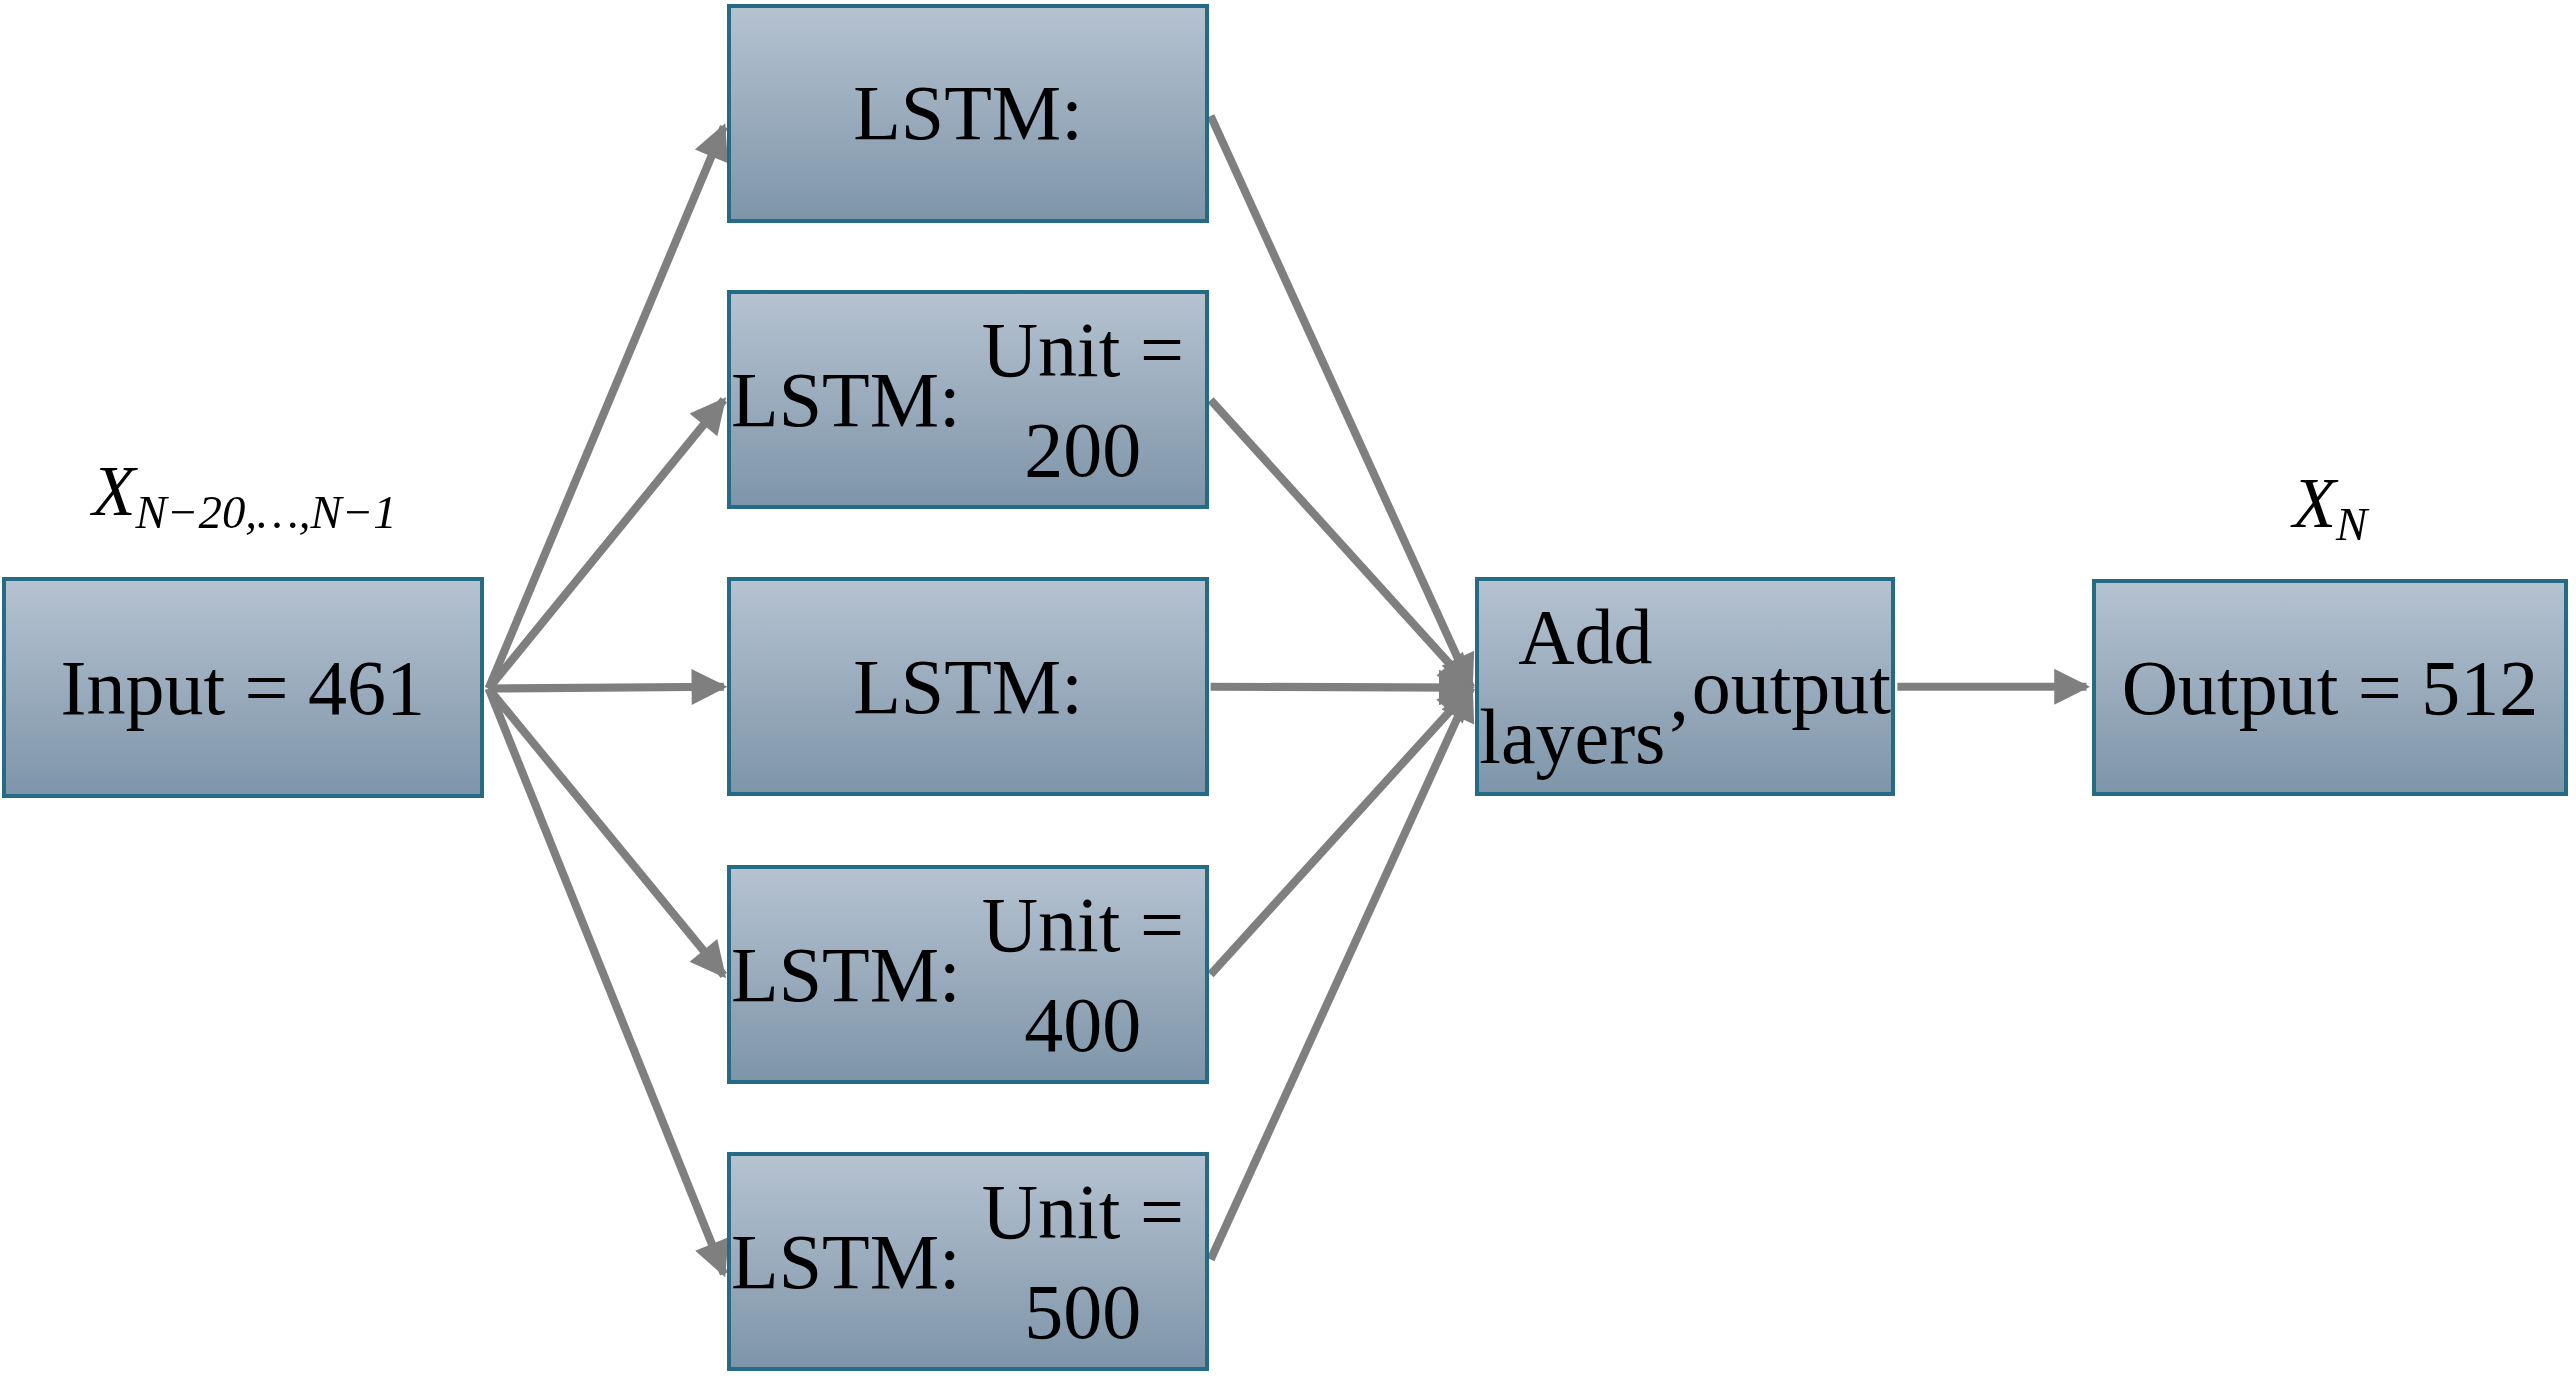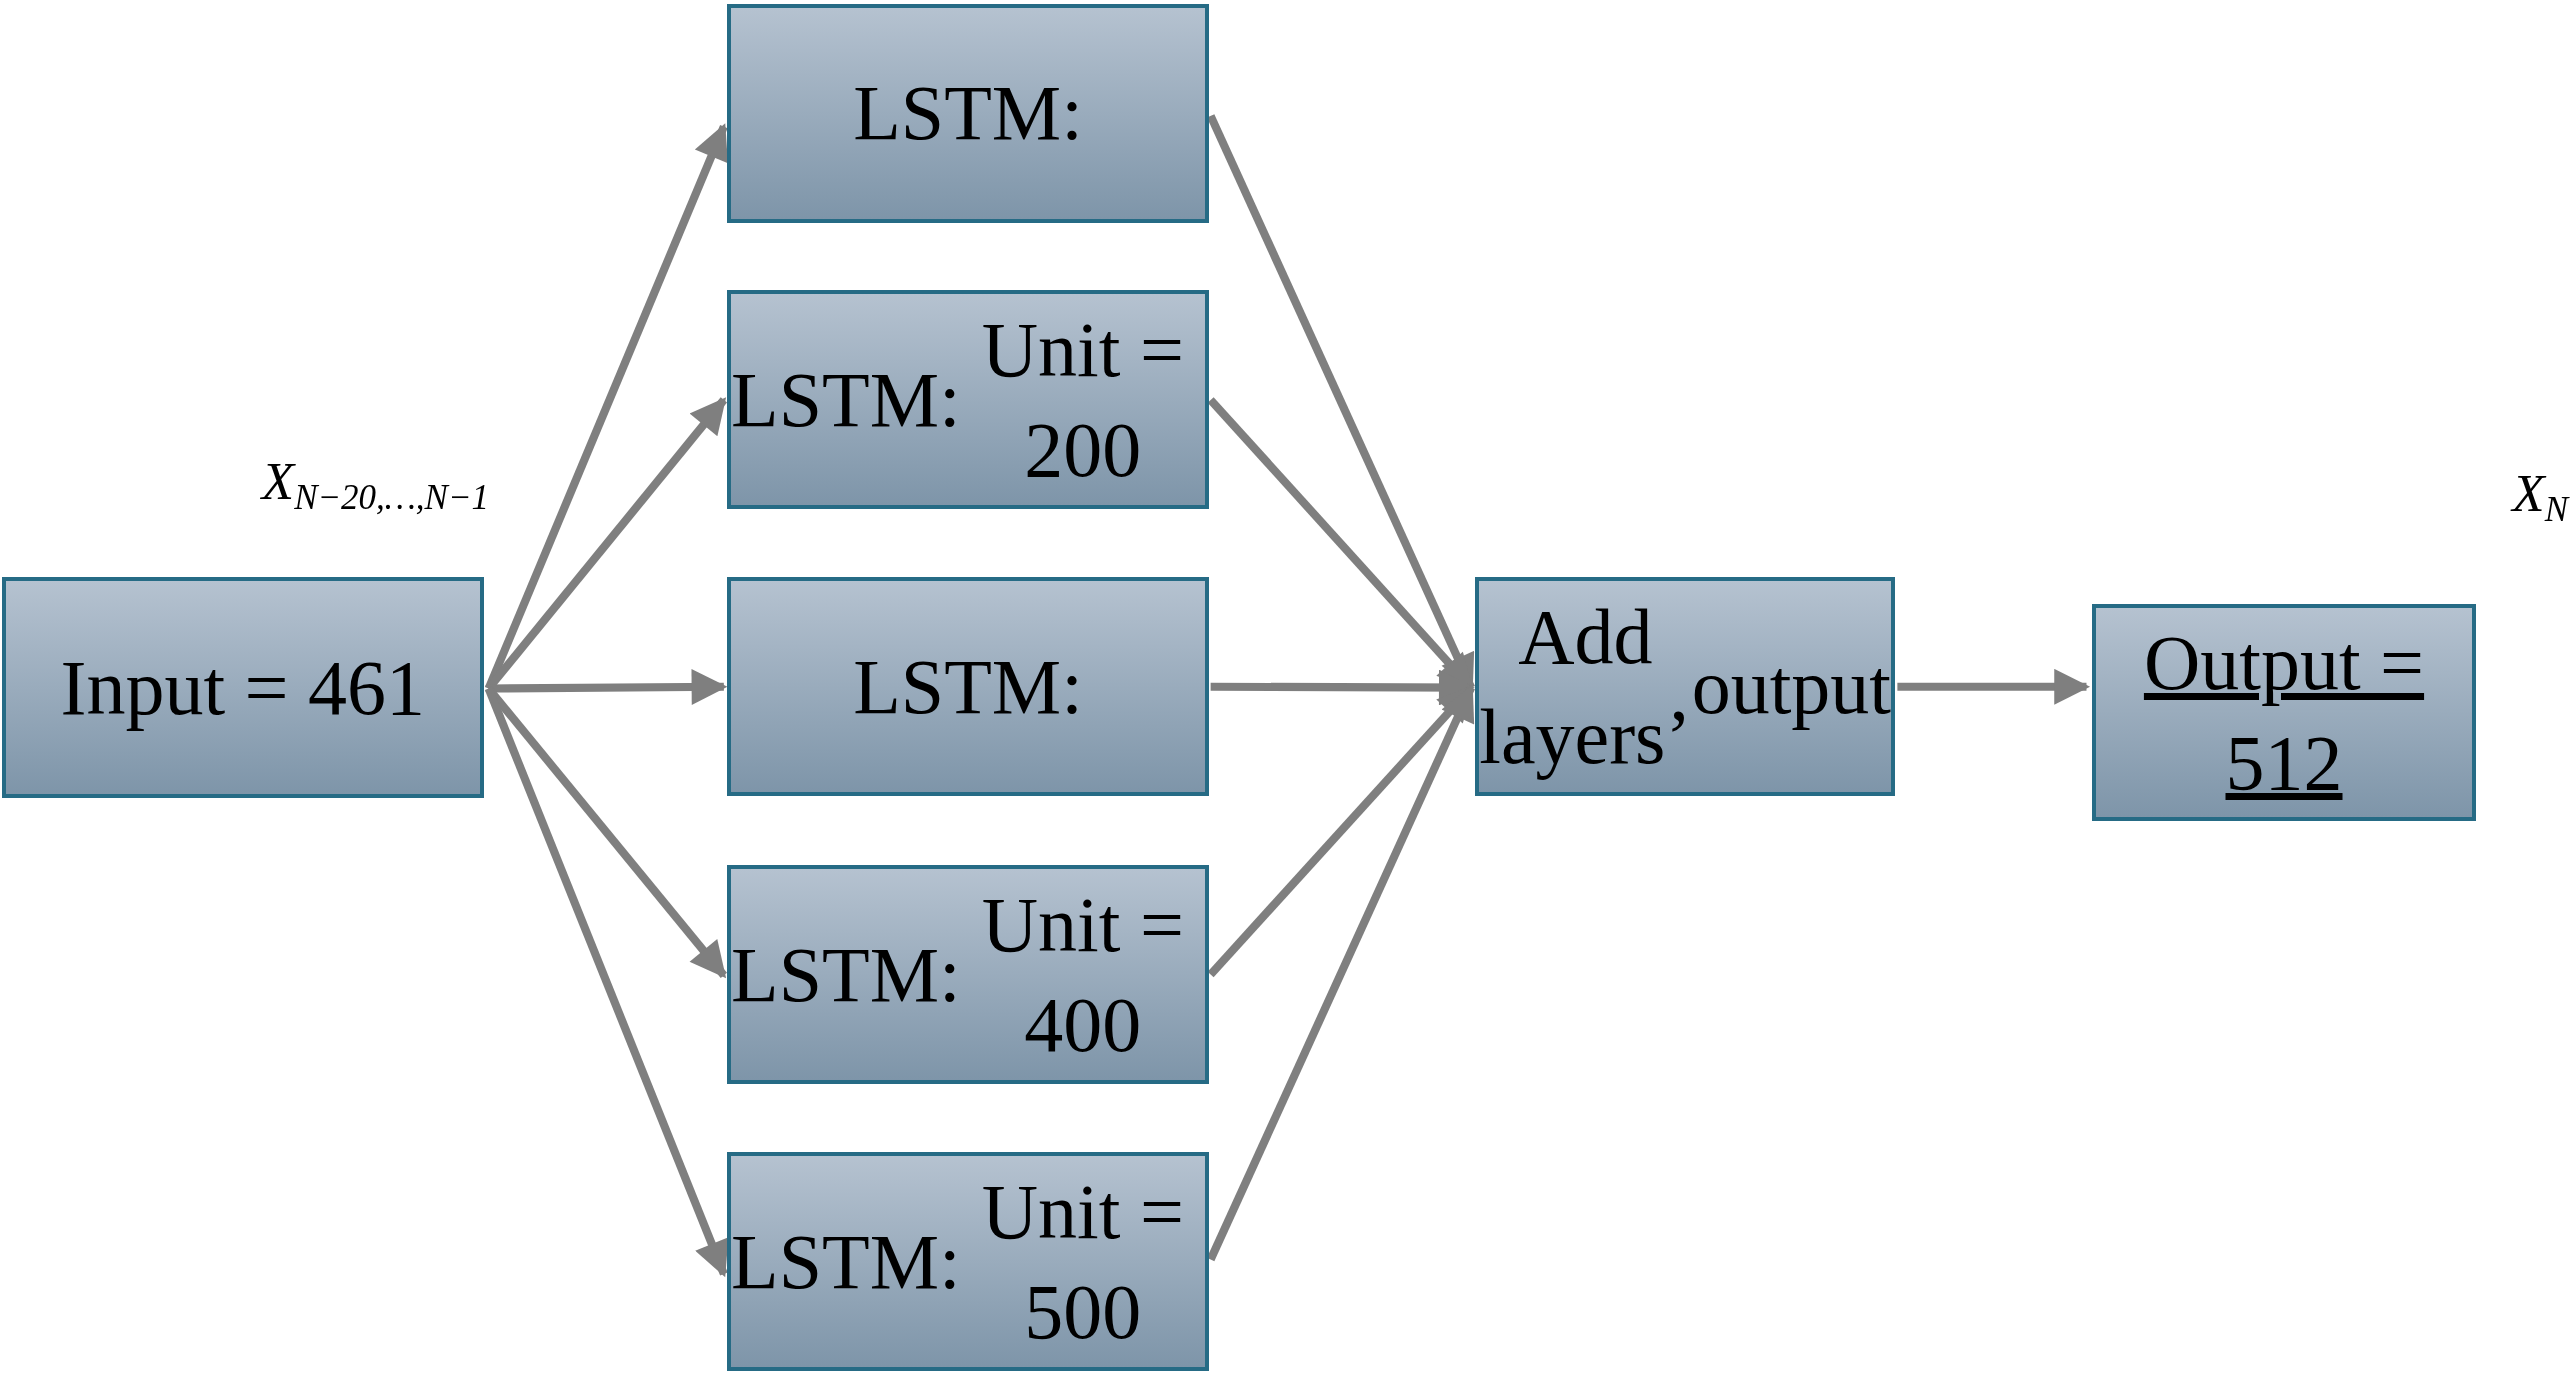--- a/index.html
+++ b/index.html
@@ -42,23 +42,23 @@
     flex-direction: row;
     align-items: center;
     justify-content: center;
     text-align: center;
     color: var(--text);
     font-size: 78px;
     line-height: 1.28;
   }
   .annotation {
     position: absolute;
-    text-align: right;
+    text-align: center;
     color: var(--text);
-    font-size: 53px;
+    font-size: 71px;
     font-style: italic;
   }
   .annotation sub {
     font-size: 0.66em;
     line-height: 0;
     vertical-align: -0.28em;
   }
 </style>
 </head>
 <body>
@@ -117,18 +117,18 @@
 
   <div class="box" style="left:1475px; top:577px; width:420px; height:219px;">
     <span>Add layers’</span>
     <span>output</span>
   </div>
 
   <div class="annotation" style="left:2092px; top:463px; width:476px;">
     <i>X</i><sub>N</sub>
   </div>
 
-  <div class="box" style="left:2092px; top:604px; width:384px; height:217px;text-decoration:underline;">
+  <div class="box" style="left:2092px; top:579px; width:476px; height:217px;">
     <span>Output = 512</span>
   </div>
 
 </div>
 
 
 </body></html>

